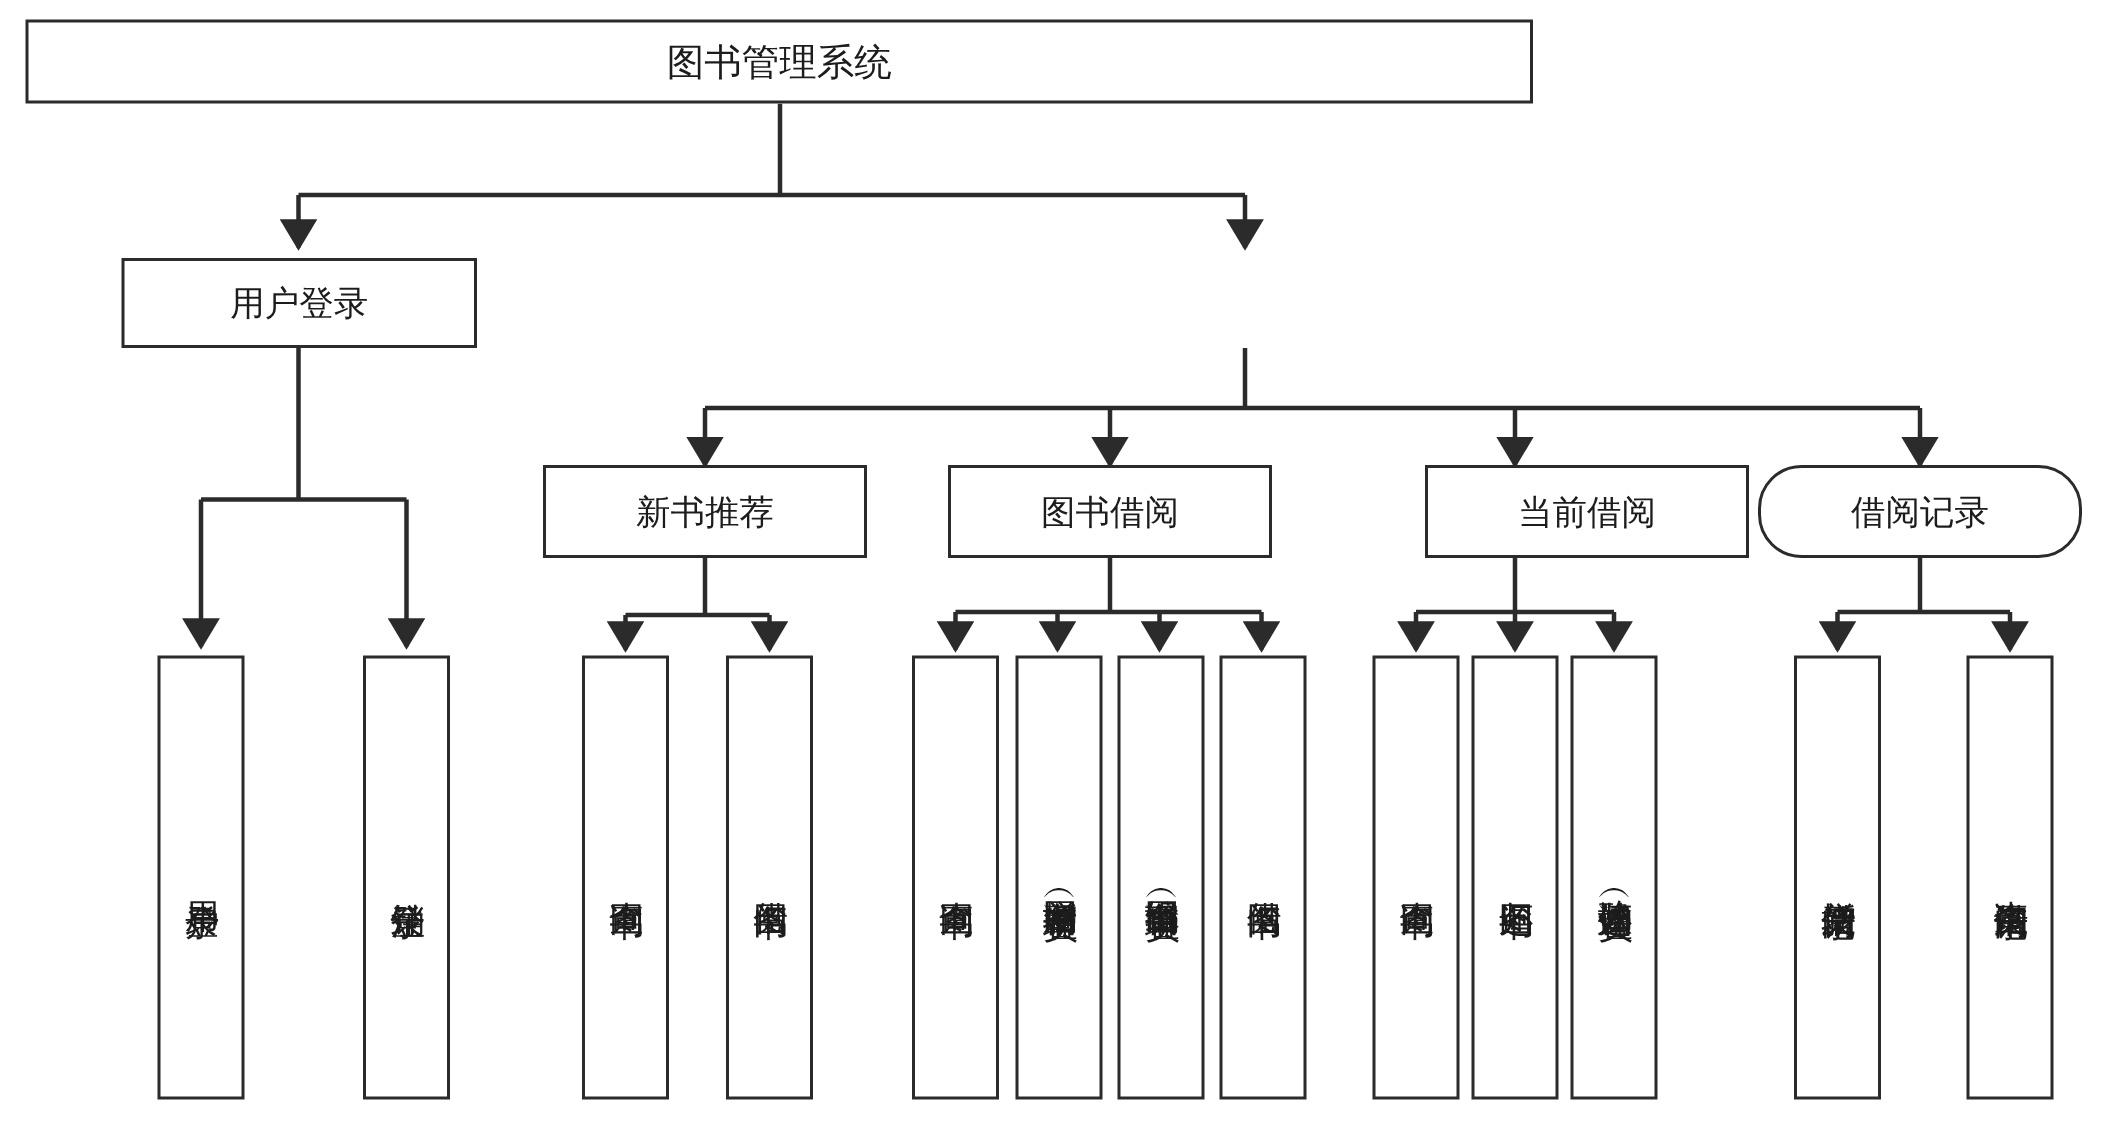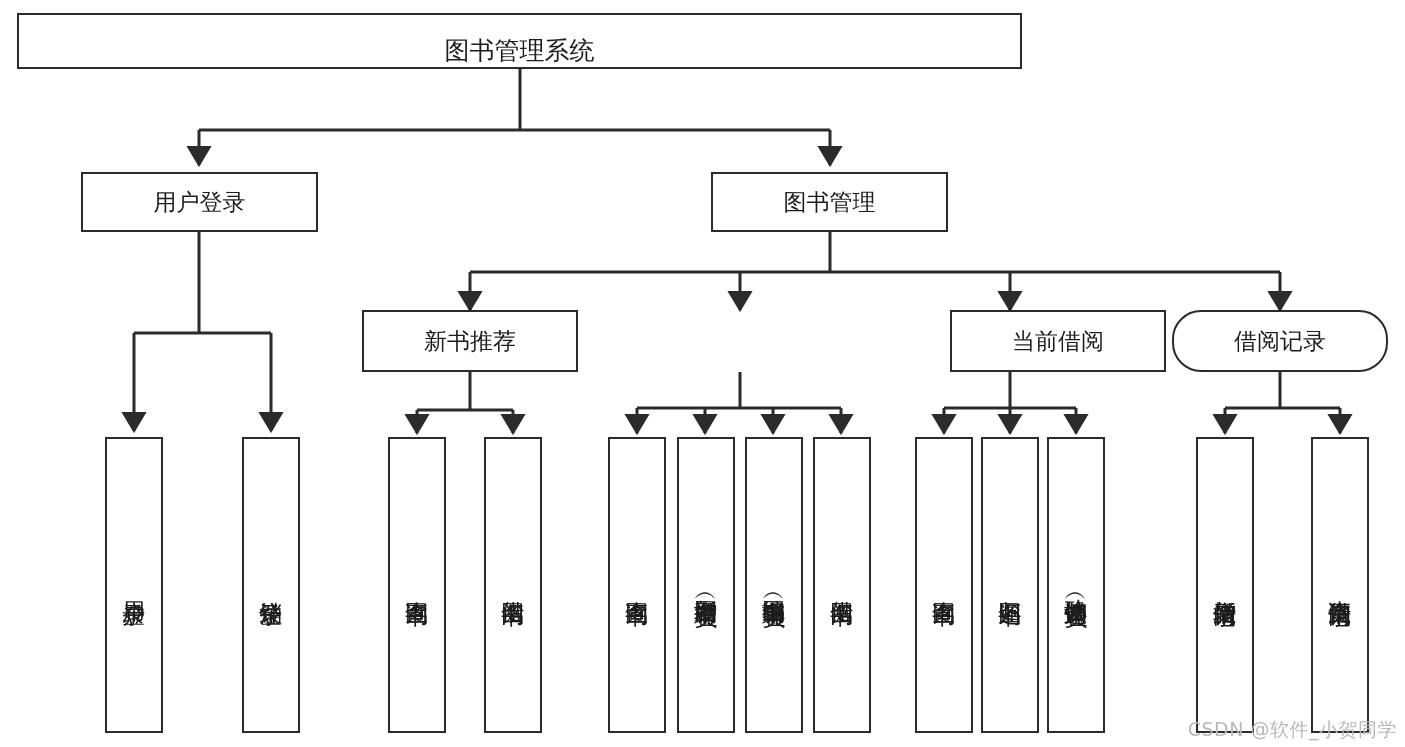--- a/index.html
+++ b/index.html
@@ -124,34 +124,34 @@
       <path d="M 1010 408 L 1010 433" marker-end="url(#arrow)"></path>
       <path d="M 1076 408 L 1076 433" marker-end="url(#arrow)"></path>
 
       <path d="M 1280 372 L 1280 408"></path>
       <path d="M 1225 408 L 1340 408"></path>
       <path d="M 1225 408 L 1225 433" marker-end="url(#arrow)"></path>
       <path d="M 1340 408 L 1340 433" marker-end="url(#arrow)"></path>
     </g>
   </svg>
 
-  <div class="node root" style="left:17px; top:13px; width:1005px; height:56px;align-items:flex-end;">
+  <div class="node root" style="left:17px; top:13px; width:1005px; height:56px;">
     <span>图书管理系统</span>
   </div>
 
   <div class="node lvl2" style="left:81px; top:172px; width:237px; height:60px;">
     <span>用户登录</span>
   </div>
-  <div class="node lvl2" style="left:711px; top:172px; width:237px; height:60px;">
-    <span>图书管理</span>
-  </div>
 
   <div class="node lvl3" style="left:362px; top:310px; width:216px; height:62px;">
     <span>新书推荐</span>
   </div>
+  <div class="node lvl3" style="left:632px; top:310px; width:216px; height:62px;">
+    <span>图书借阅</span>
+  </div>
   <div class="node lvl3" style="left:950px; top:310px; width:216px; height:62px;">
     <span>当前借阅</span>
   </div>
   <div class="node lvl3" style="left:1172px; top:310px; width:216px; height:62px;border-radius:29px;">
     <span>借阅记录</span>
   </div>
 
   <div class="node leaf" style="left:105px; top:437px; width:58px; height:296px;">
     <span class="vtext">用户登录</span>
   </div>
@@ -189,15 +189,14 @@
     <span class="vtext">确认归还（管理员）</span>
   </div>
 
   <div class="node leaf" style="left:1196px; top:437px; width:58px; height:296px;">
     <span class="vtext">新增借阅记录</span>
   </div>
   <div class="node leaf" style="left:1311px; top:437px; width:58px; height:296px;">
     <span class="vtext">查询借阅记录</span>
   </div>
 
-  <div class="watermark">CSDN @软件_小贺同学</div>
 
 </div>
 
 </body></html>

